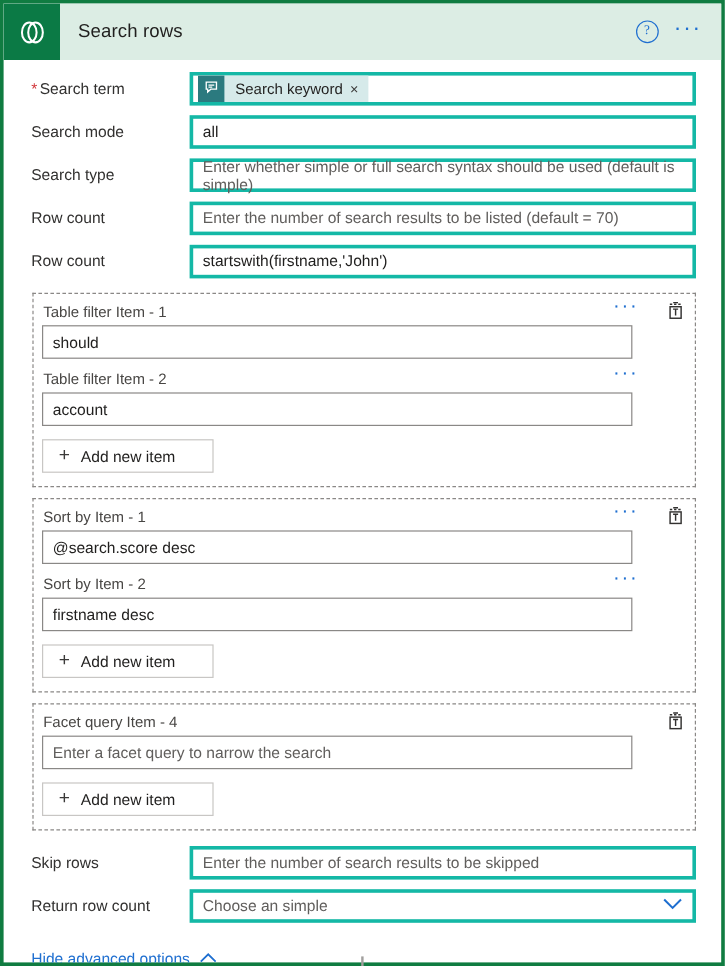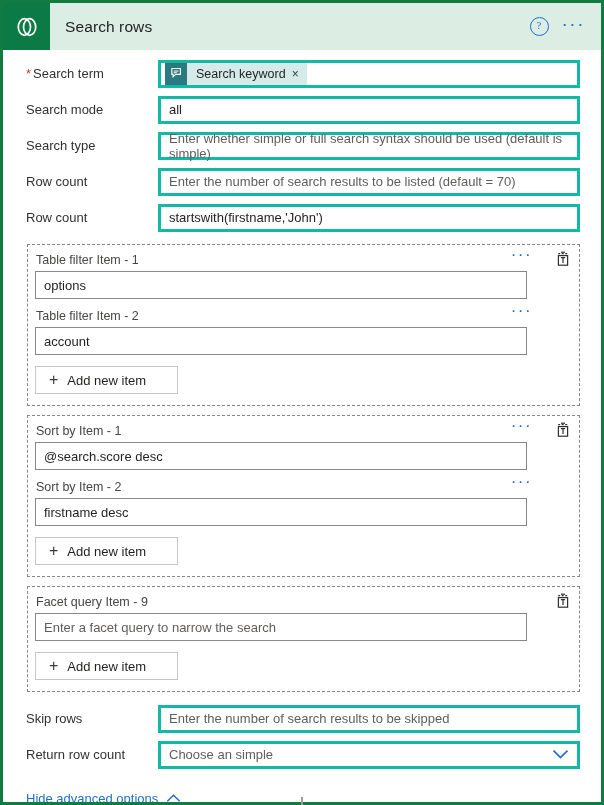--- a/index.html
+++ b/index.html
@@ -332,21 +332,21 @@
           <path d="M7 2.2h4" stroke="#323130" stroke-width="1.2"></path>
           <rect x="4.4" y="5.6" width="9.2" height="9.6" fill="none" stroke="#323130" stroke-width="1.2"></rect>
           <path d="M9 7.6v5.4M6.9 7.6h4.2" stroke="#323130" stroke-width="1.2"></path>
         </svg>
       </div>
 
       <div class="group-item">
         <div class="item-menu">···</div>
         <div class="item-label">Table filter Item - 1</div>
         <div class="item-input">
-          <span class="value-text">options</span>
+          <span class="value-text">should</span>
         </div>
       </div>
 
       <div class="item-spacer"></div>
 
       <div class="group-item">
         <div class="item-menu">···</div>
         <div class="item-label">Table filter Item - 2</div>
         <div class="item-input">
           <span class="value-text">account</span>
@@ -397,21 +397,21 @@
       <div class="group-trash">
         <svg width="18" height="18" viewBox="0 0 18 18" aria-hidden="true">
           <path d="M4.2 3.6h9.6" stroke="#323130" stroke-width="1.2" stroke-dasharray="2 1.5"></path>
           <path d="M7 2.2h4" stroke="#323130" stroke-width="1.2"></path>
           <rect x="4.4" y="5.6" width="9.2" height="9.6" fill="none" stroke="#323130" stroke-width="1.2"></rect>
           <path d="M9 7.6v5.4M6.9 7.6h4.2" stroke="#323130" stroke-width="1.2"></path>
         </svg>
       </div>
 
       <div class="group-item">
-        <div class="item-label">Facet query Item - 9</div>
+        <div class="item-label">Facet query Item - 4</div>
         <div class="item-input">
           <span class="placeholder">Enter a facet query to narrow the search</span>
         </div>
       </div>
 
       <div class="add-btn">
         <span class="add-plus">+</span>
         <span>Add new item</span>
       </div>
     </div>

